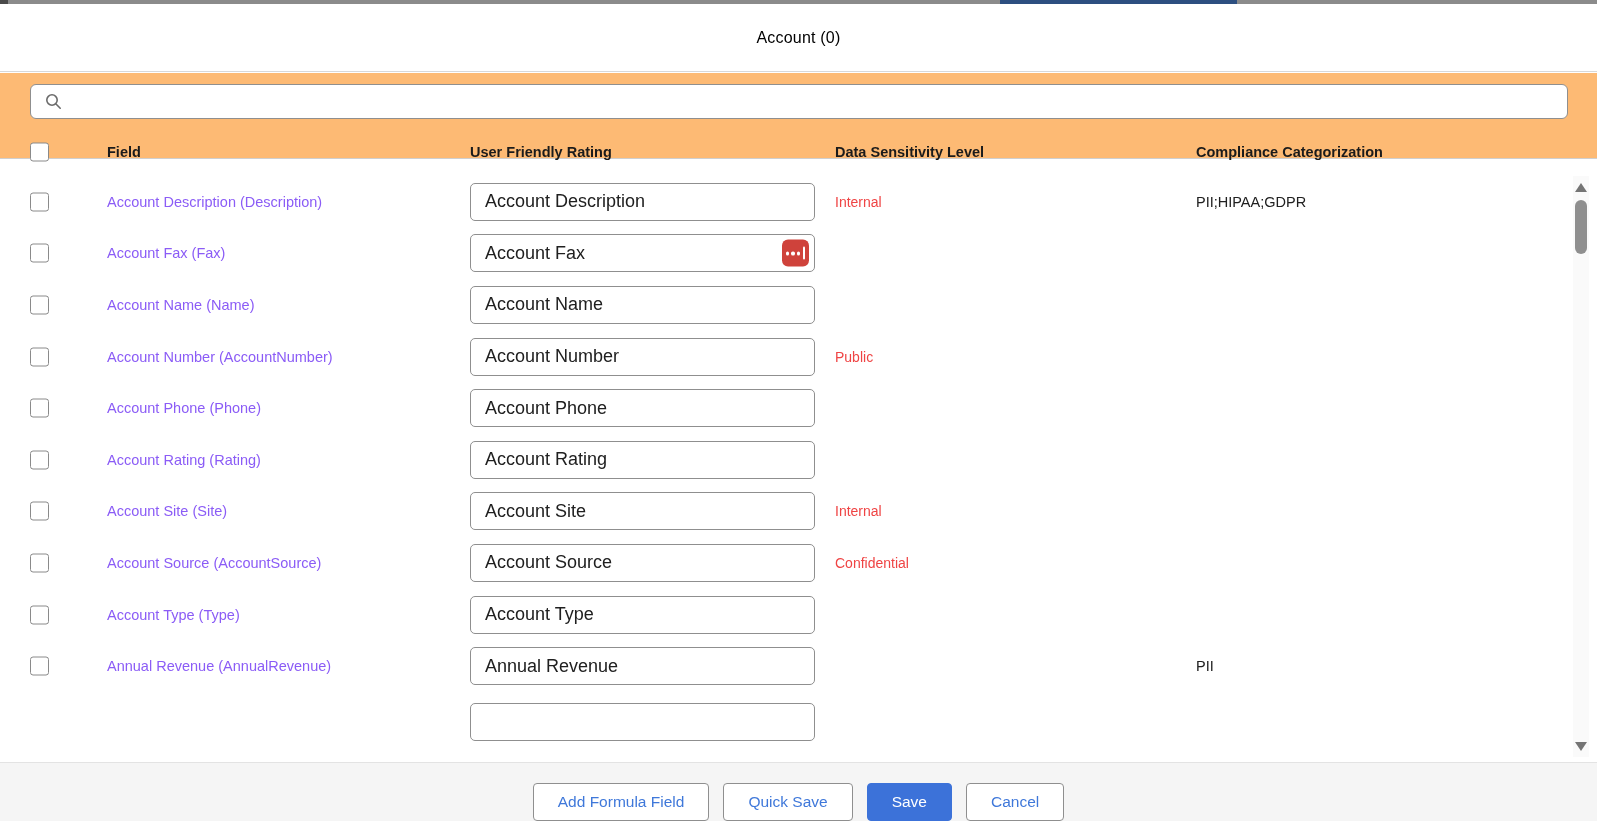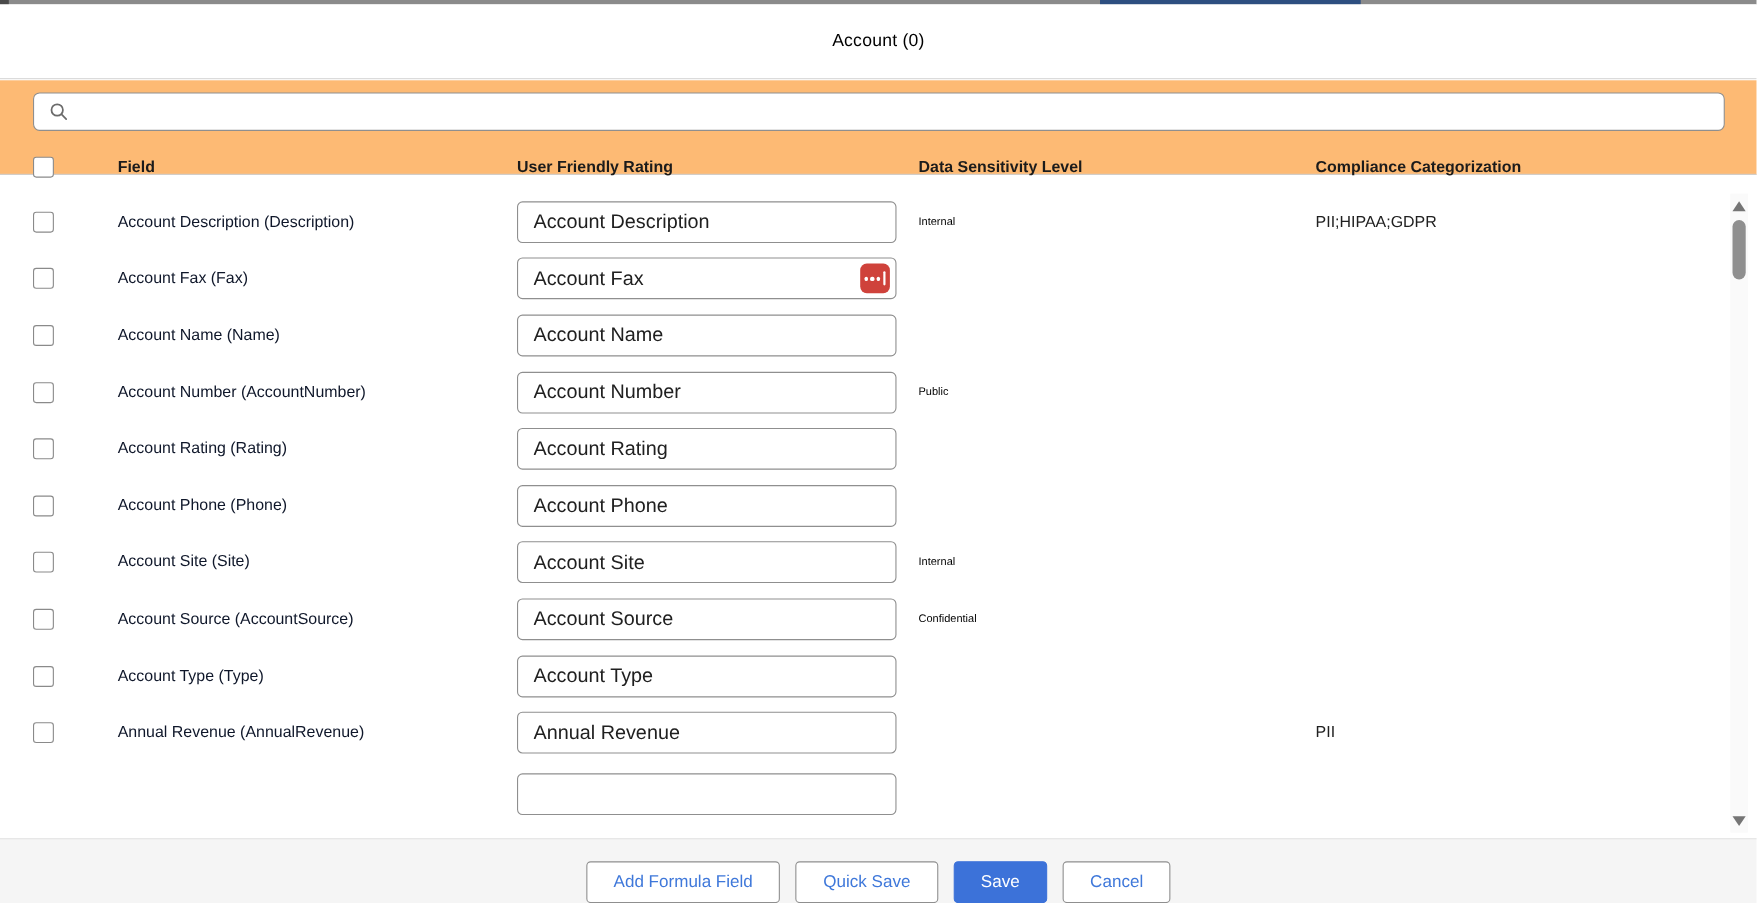--- a/index.html
+++ b/index.html
@@ -35,26 +35,26 @@
   .ch-comp  { left: 1196px; }
 
   .checkbox { width: 19px; height: 19px; background: #fff; border: 1px solid #8a8a8a; border-radius: 3px; cursor: pointer; }
   .col-headers .checkbox { position: absolute; left: 30px; top: 50%; transform: translateY(-50%); }
 
   
   .table-body { position: absolute; top: 176px; left: 0; width: 1597px; height: 586px; background: #fff; overflow: hidden; }
   .row { position: relative; height: 51.6px; }
   .row .checkbox { position: absolute; left: 30px; top: 50%; transform: translateY(-50%); }
   .cell-field { position: absolute; left: 107px; top: 50%; transform: translateY(-50%);
-                font-size: 14.5px; color: #0f172a; white-space: nowrap; }
+                font-size: 14.5px; color: #8b5cf6; white-space: nowrap; }
   .input-wrap { position: absolute; left: 470px; top: 50%; transform: translateY(-50%); width: 345px; height: 38px; }
   .input-wrap input { width: 100%; height: 100%; border: 1px solid #8f8f8f; border-radius: 5px; background: #fff;
                       font-size: 18px; color: #202020; padding: 0 38px 0 14px; font-family: inherit; outline: none; }
   .cell-sens { position: absolute; left: 835px; top: 50%; transform: translateY(-50%);
-               font-size: 10px; color: #000000; white-space: nowrap; }
+               font-size: 14px; color: #ef4444; white-space: nowrap; }
   .cell-comp { position: absolute; left: 1196px; top: 50%; transform: translateY(-50%);
                font-size: 14.5px; color: #202020; white-space: nowrap; }
 
   
   .lp-icon { position: absolute; right: 6px; top: 50%; transform: translateY(-50%); width: 27px; height: 27px;
              background: #cf423b; border-radius: 6px; display: flex; align-items: center; justify-content: center;
              gap: 2px; cursor: pointer; }
   .lp-icon .dot { width: 3.5px; height: 3.5px; background: #fff; border-radius: 50%; }
   .lp-icon .bar { width: 2px; height: 13px; background: #fff; margin-left: 1px; border-radius: 1px; }
 
@@ -157,34 +157,34 @@
     <div class="input-wrap">
       <input type="text" value="Account Number" style="">
       
     </div>
     <div class="cell-sens">Public</div>
     <div class="cell-comp"></div>
   </div>
 
   <div class="row">
     <div class="checkbox"></div>
+    <div class="cell-field">Account Phone (Phone)</div>
+    <div class="input-wrap">
+      <input type="text" value="Account Phone" style="">
+      
+    </div>
+    <div class="cell-sens"></div>
+    <div class="cell-comp"></div>
+  </div>
+
+  <div class="row">
+    <div class="checkbox"></div>
     <div class="cell-field">Account Rating (Rating)</div>
     <div class="input-wrap">
       <input type="text" value="Account Rating" style="">
-      
-    </div>
-    <div class="cell-sens"></div>
-    <div class="cell-comp"></div>
-  </div>
-
-  <div class="row">
-    <div class="checkbox"></div>
-    <div class="cell-field">Account Phone (Phone)</div>
-    <div class="input-wrap">
-      <input type="text" value="Account Phone" style="">
       
     </div>
     <div class="cell-sens"></div>
     <div class="cell-comp"></div>
   </div>
 
   <div class="row">
     <div class="checkbox"></div>
     <div class="cell-field">Account Site (Site)</div>
     <div class="input-wrap">

